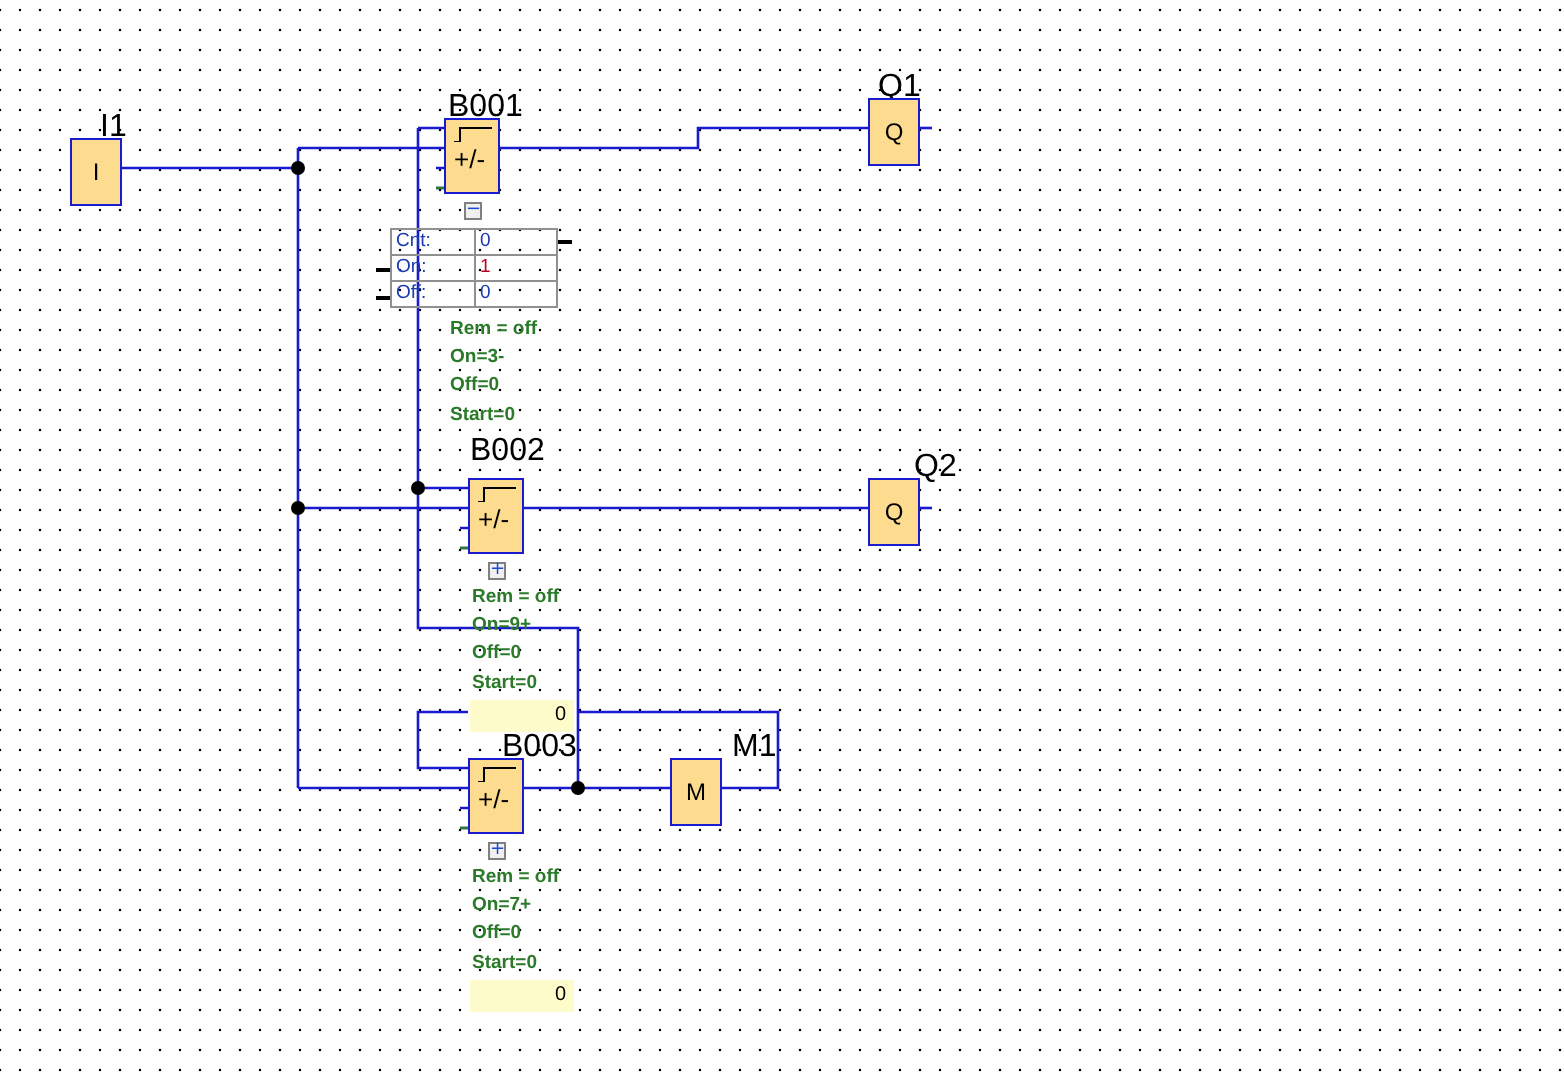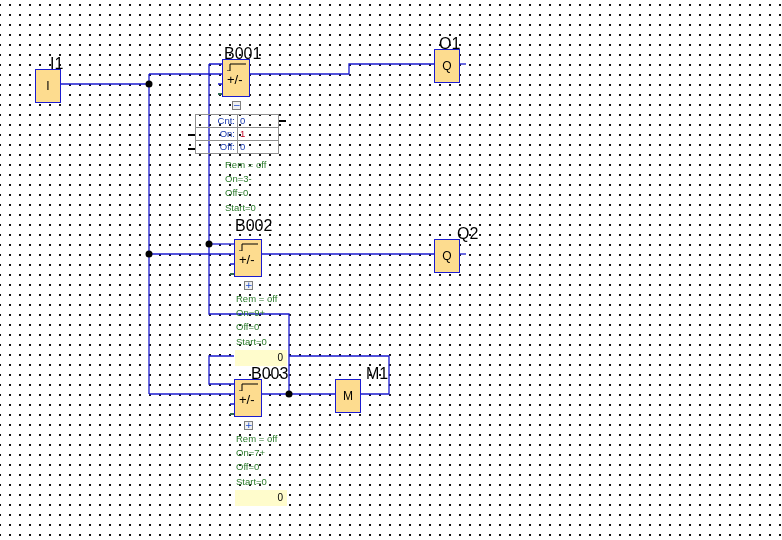--- a/index.html
+++ b/index.html
@@ -28,34 +28,34 @@
     .counter .pm {
       position: absolute; left: 4px; top: 12px; font-size: 13px; color: #000;
       letter-spacing: 0px;
     }
     .toggle {
       position: absolute; width: 9px; height: 9px; box-sizing: border-box;
       border: 1px solid #808080; background: #f0f0f0;
       font-size: 9px; line-height: 7px; text-align: center; color: #1a4ad0;
       font-family: "DejaVu Sans", sans-serif;
     }
-    .params { position: absolute; font-size: 9.5px; color: #2a7a2a; line-height: 14.2px; }
+    .params { position: absolute; font-size: 9.5px; color: #2a7a2a; line-height: 14.2px; font-weight: bold; }
     .valbox {
       position: absolute; width: 52px; height: 16px; background: #fffccc;
       font-size: 10px; text-align: right; box-sizing: border-box; padding-right: 4px;
       line-height: 16px; color: #000;
     }
     .ptable {
       position: absolute; left: 195px; top: 114px; width: 84px; border-collapse: collapse;
       background: transparent; font-size: 9.5px;
     }
     .ptable td {
       border: 1px solid #909090; height: 12px; padding: 0 2px; line-height: 12px;
     }
-    .ptable td.k { color: #1a3ab0; text-align: right; width: 37px; margin-top: 16px; }
+    .ptable td.k { color: #1a3ab0; text-align: left; width: 37px; margin-top: 16px; }
     .ptable td.v { color: #1a3ab0; }
     .ptable td.v.red { color: #c00020; }
   </style>
 </head>
 <body>
 
 <svg id="wires" width="782" height="540">
   <g stroke="#1a1ad0" stroke-width="1.3" fill="none">
 
     <path d="M61 84 H149"></path>

